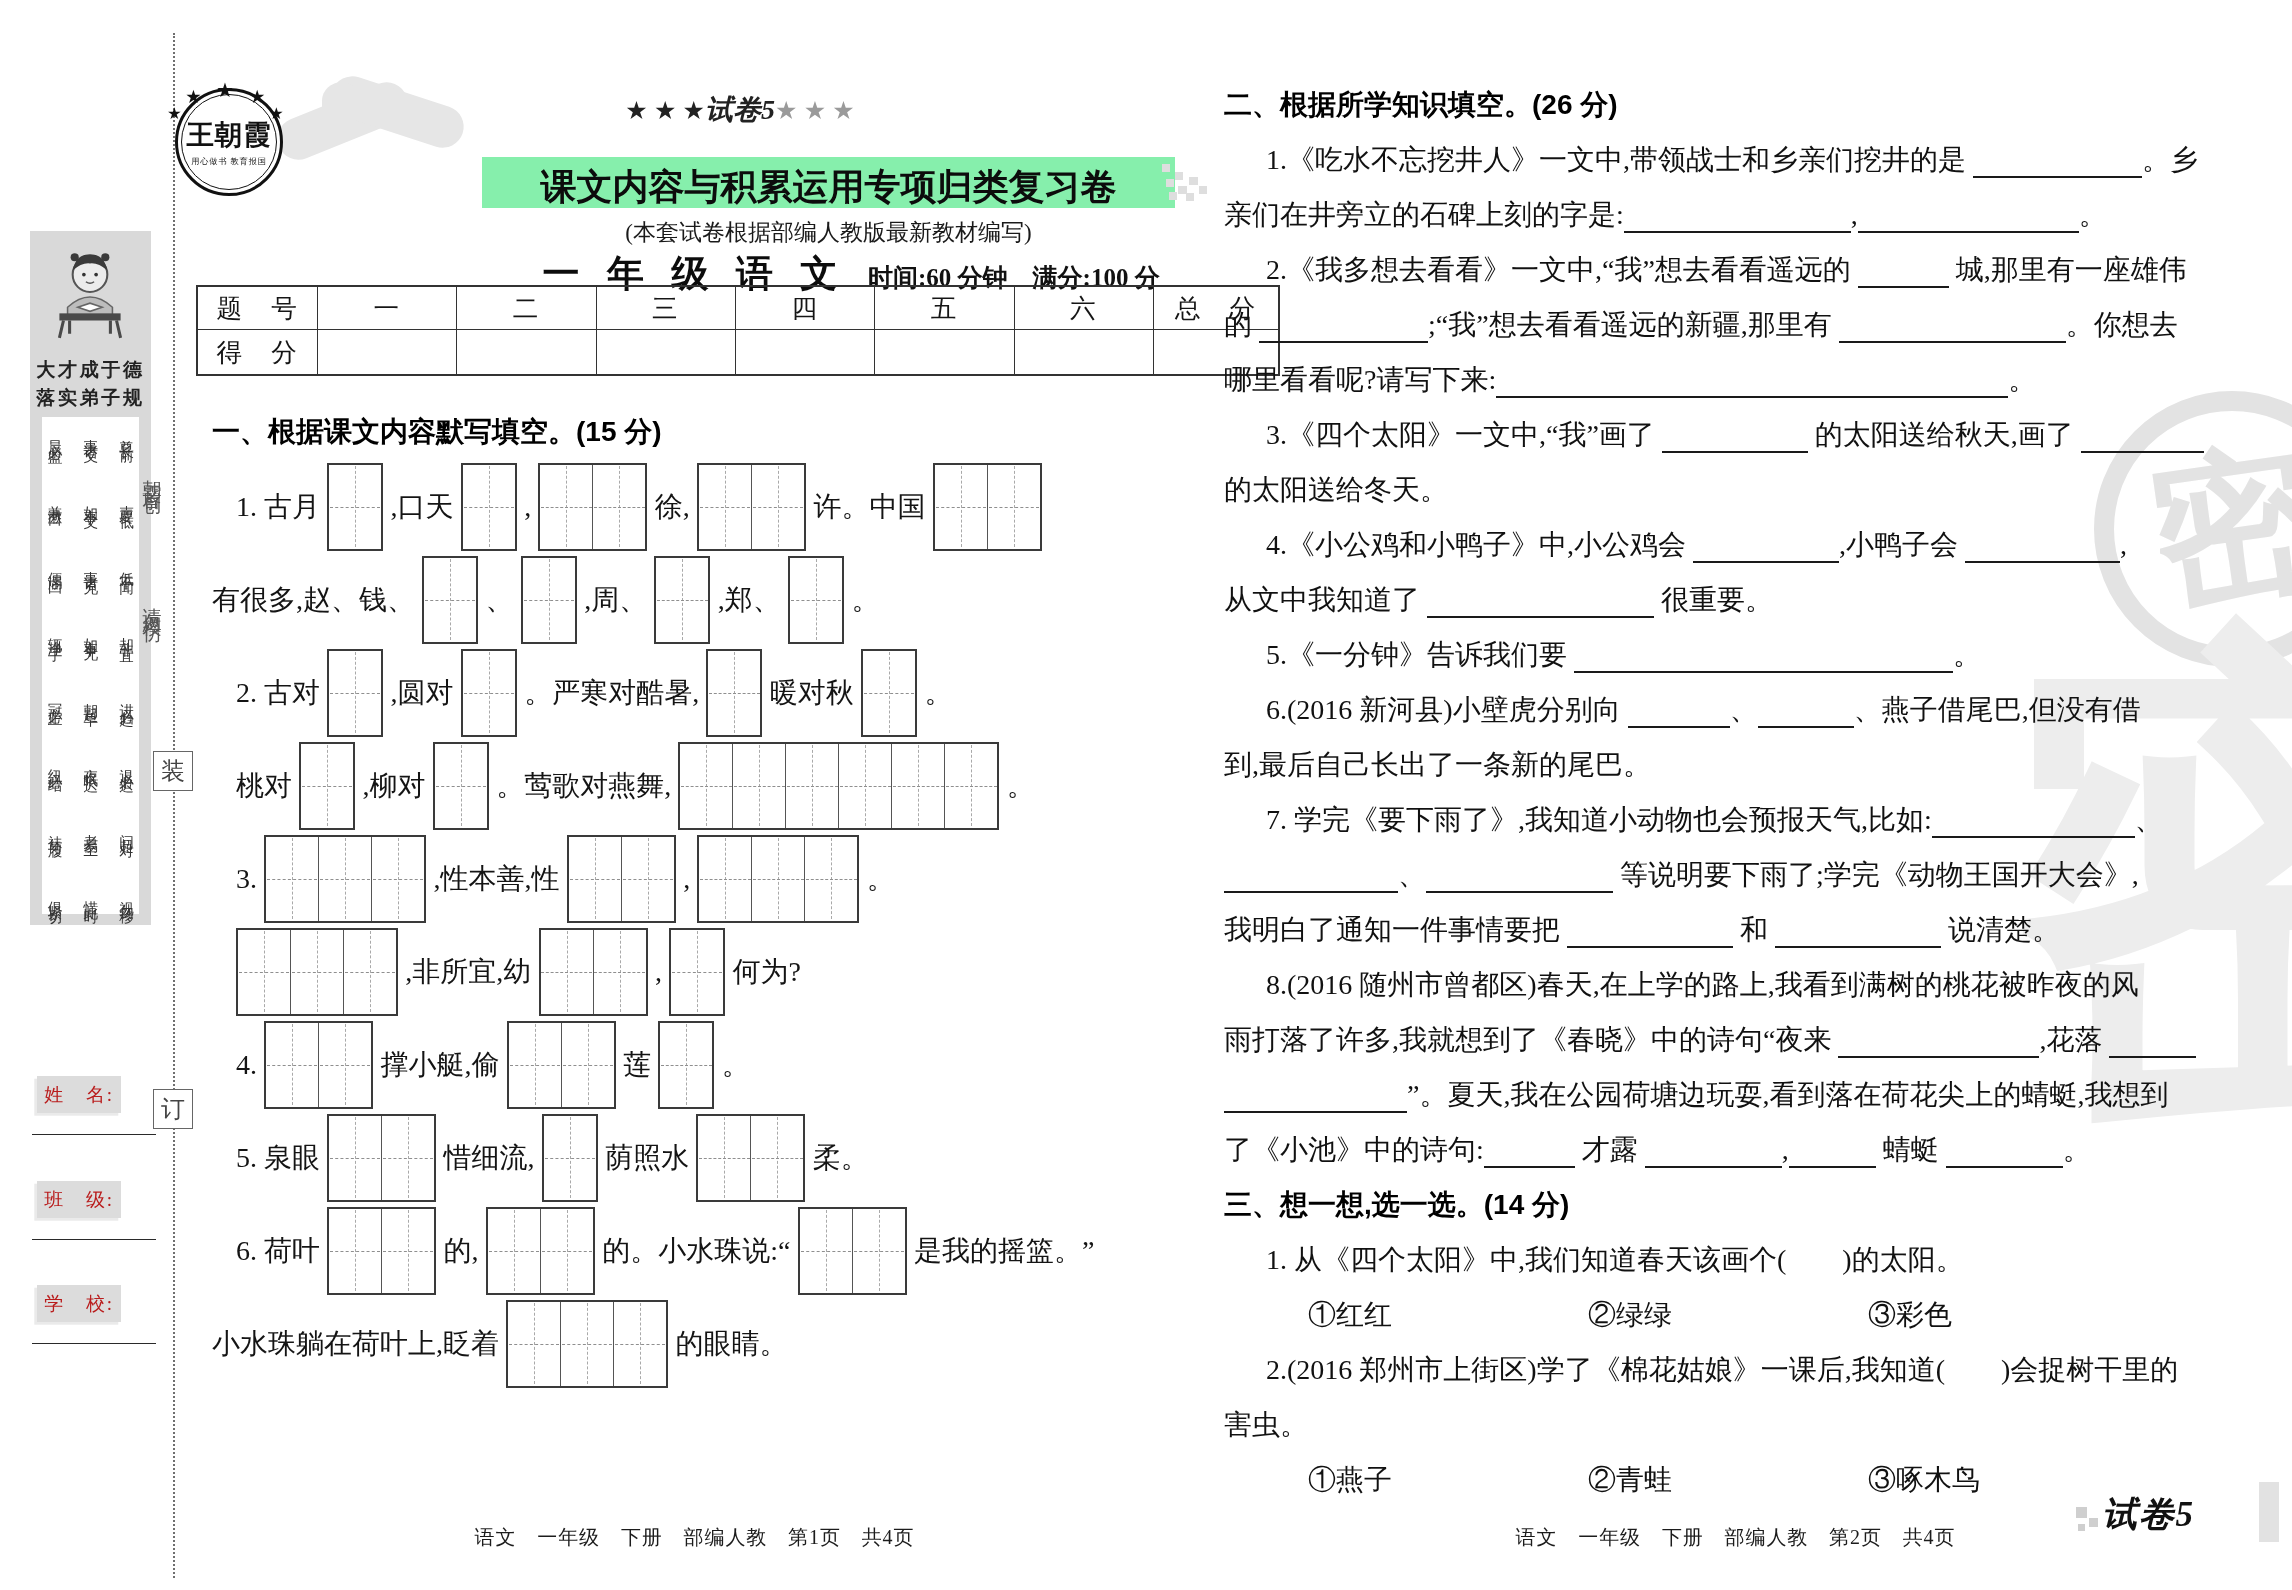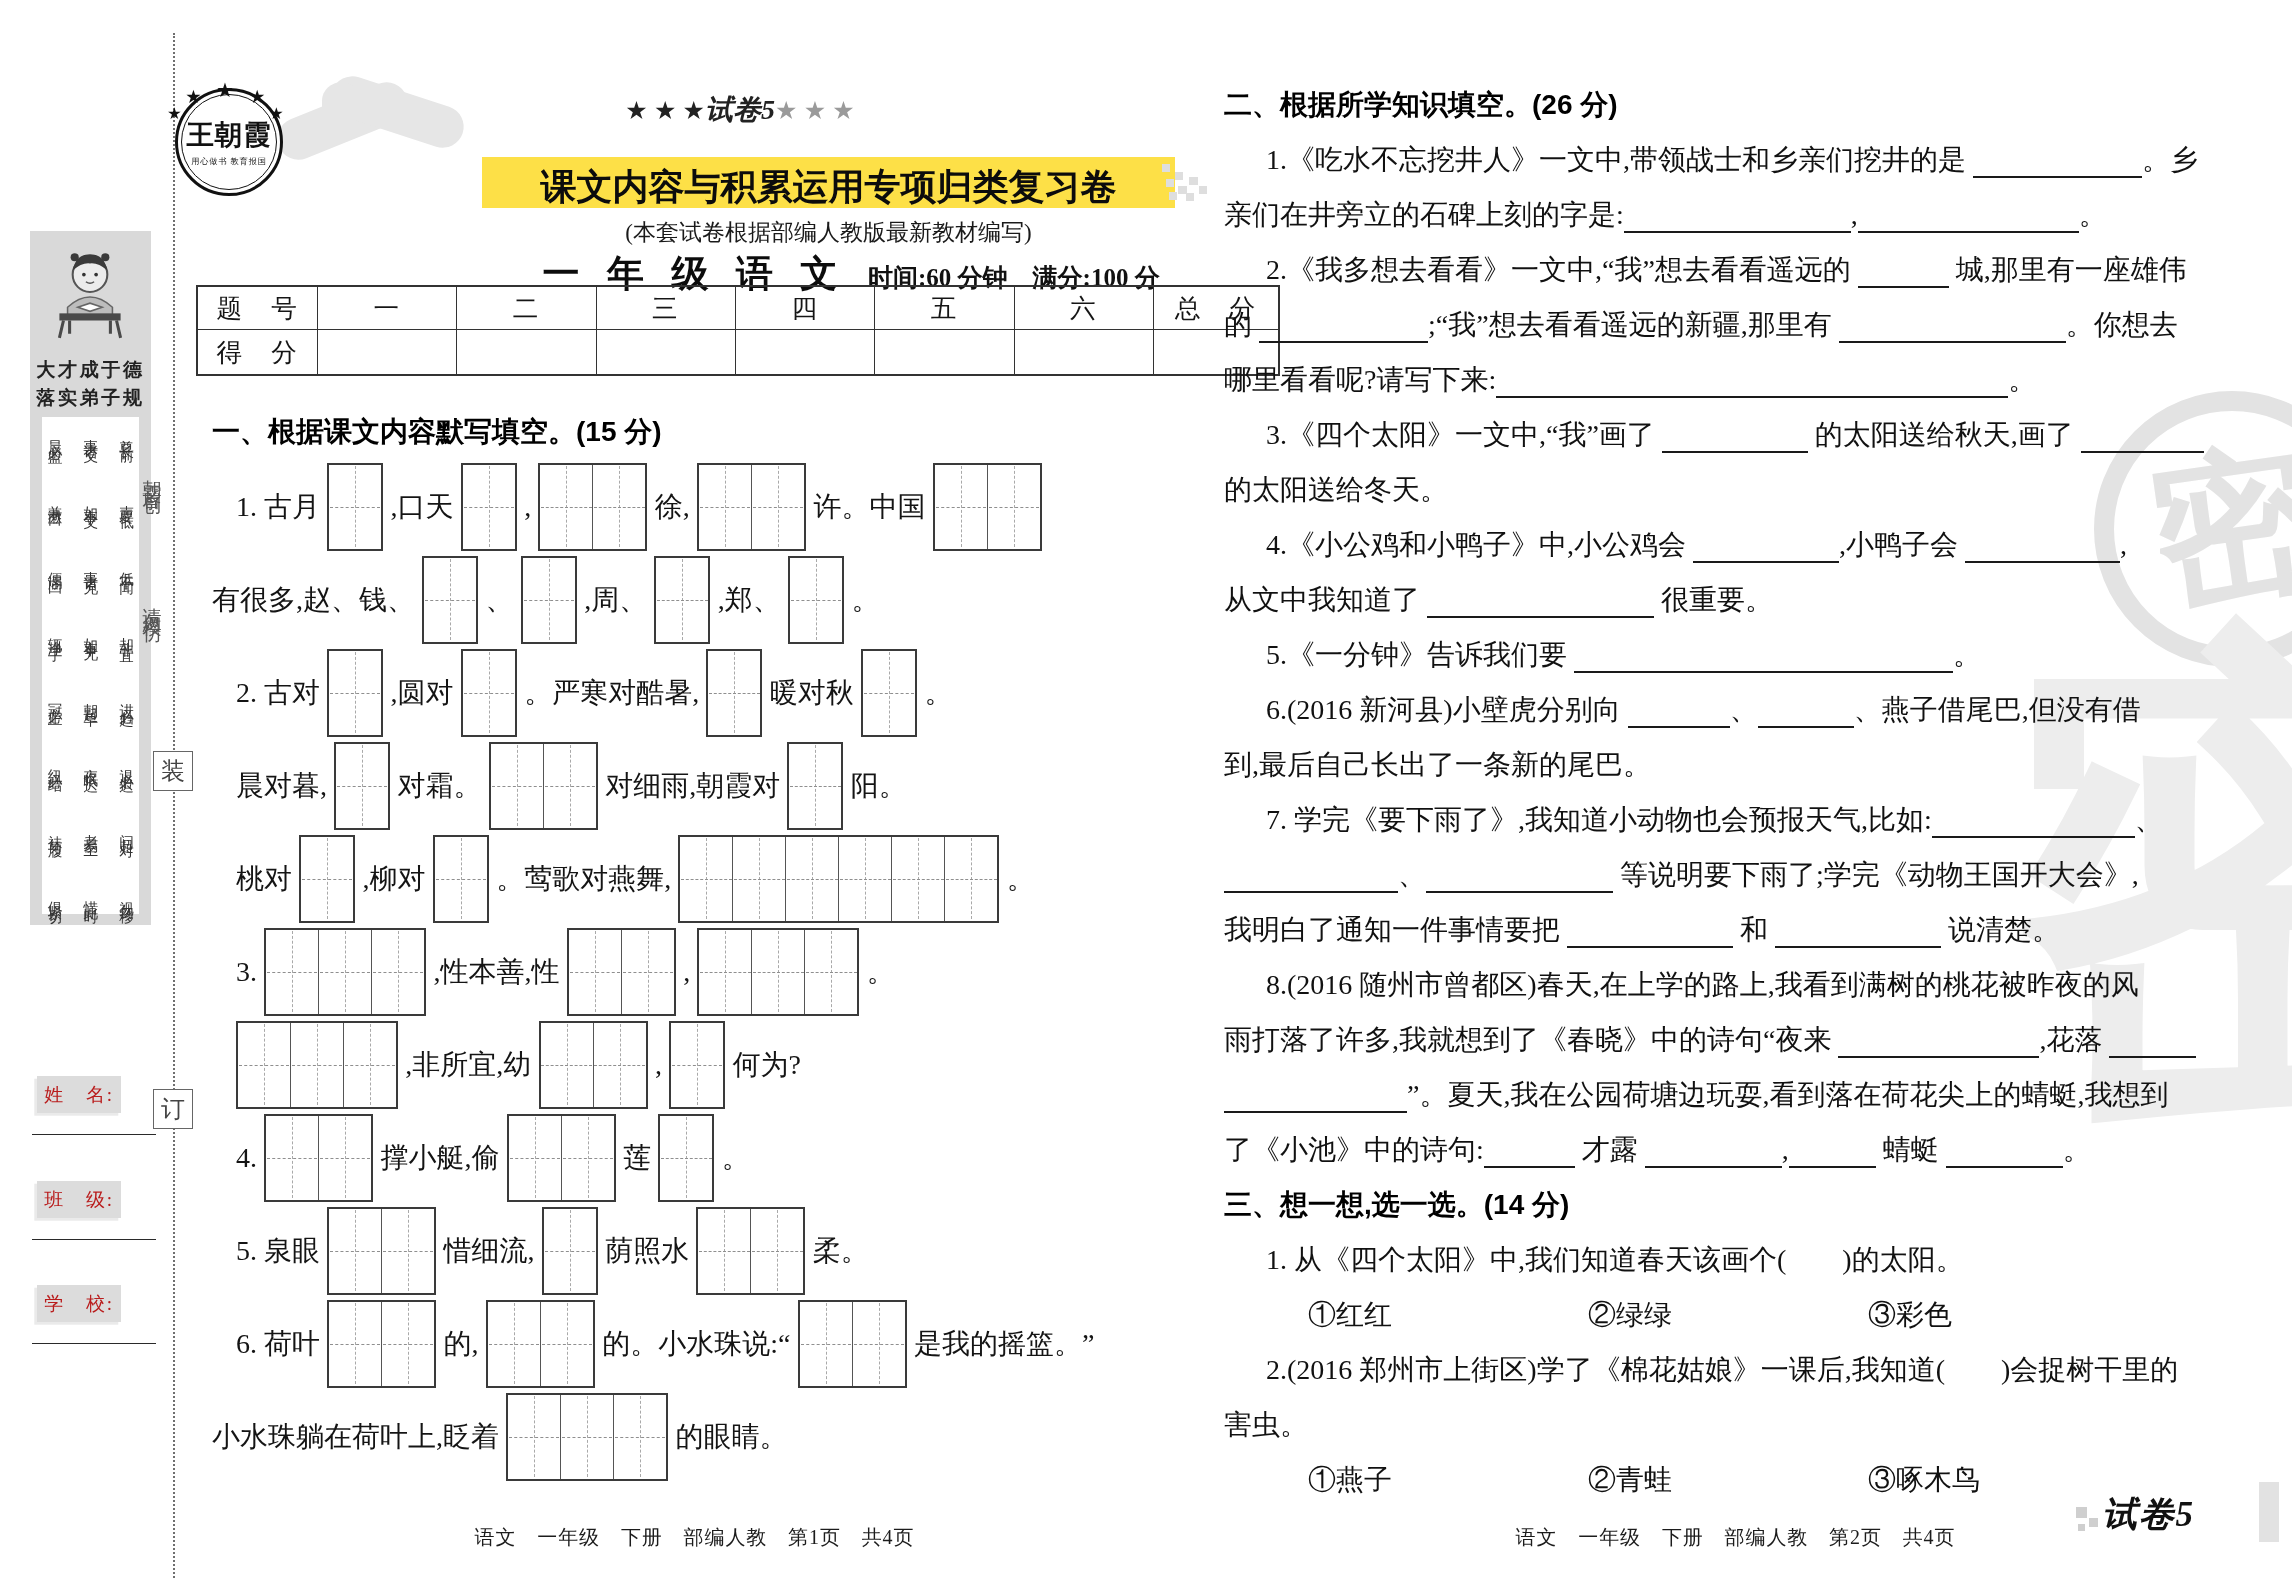--- a/index.html
+++ b/index.html
@@ -37,21 +37,21 @@
               display:flex;flex-direction:column;align-items:center;justify-content:center;}
   #logo-name{font-weight:bold;font-size:27.4px;letter-spacing:0.9px;color:#111;}
   #logo-slogan{font-size:8.2px;color:#222;margin-top:3.7px;letter-spacing:0.9px;}
   .crown-star{position:absolute;color:#111;z-index:3;}
   #ribbon{position:absolute;left:274px;top:82px;width:238px;height:110px;z-index:0;}
   .ribbon-part{position:absolute;background:#e6e6e6;border-radius:37px;}
 
   #stars-line{position:absolute;left:548px;top:91px;width:384px;text-align:center;font-size:25px;color:#222;z-index:1;}
   #stars-line .paper-num{font-weight:bold;font-style:italic;font-size:28px;}
   .star-dim{color:#9a9a9a;}
-  #title-band{position:absolute;left:482px;top:157px;width:693px;height:51px;background:#fde047;z-index:1;}
+  #title-band{position:absolute;left:482px;top:157px;width:693px;height:51px;background:#86efac;z-index:1;}
   #main-title{position:absolute;left:0;top:5.5px;width:100%;text-align:center;font-size:36px;font-weight:bold;color:#0c0c0c;}
   #band-pixels{position:absolute;right:-42px;top:7.3px;width:55px;height:37px;}
   .pix{position:absolute;width:8.2px;height:8.2px;background:#dedede;}
   #subtitle{position:absolute;left:482px;top:217px;width:693px;text-align:center;font-size:23px;color:#1a1a1a;}
   #grade-line{position:absolute;left:457px;top:249px;width:475px;text-align:center;font-size:37px;font-weight:bold;
               letter-spacing:9.1px;color:#0c0c0c;}
   #time-line{position:absolute;left:868px;top:261px;width:311px;font-size:25px;font-weight:600;color:#111;}
 
   
   #score-table{position:absolute;left:196px;top:285px;width:1084px;border-collapse:collapse;table-layout:fixed;}
@@ -302,36 +302,20 @@
           </div>
           <span class="s1t">。严寒对酷暑,</span>
           <div class="tzgroup">
             <div class="tzcell"></div>
           </div>
           <span class="s1t">暖对秋</span>
           <div class="tzgroup">
             <div class="tzcell"></div>
           </div>
           <span class="s1t">。</span>
-        </div>
-        <div class="s1line">
-          <span class="s1t">晨对暮,</span>
-          <div class="tzgroup">
-            <div class="tzcell"></div>
-          </div>
-          <span class="s1t">对霜。</span>
-          <div class="tzgroup">
-            <div class="tzcell"></div>
-            <div class="tzcell"></div>
-          </div>
-          <span class="s1t">对细雨,朝霞对</span>
-          <div class="tzgroup">
-            <div class="tzcell"></div>
-          </div>
-          <span class="s1t">阳。</span>
         </div>
         <div class="s1line">
           <span class="s1t">桃对</span>
           <div class="tzgroup">
             <div class="tzcell"></div>
           </div>
           <span class="s1t">,柳对</span>
           <div class="tzgroup">
             <div class="tzcell"></div>
           </div>

